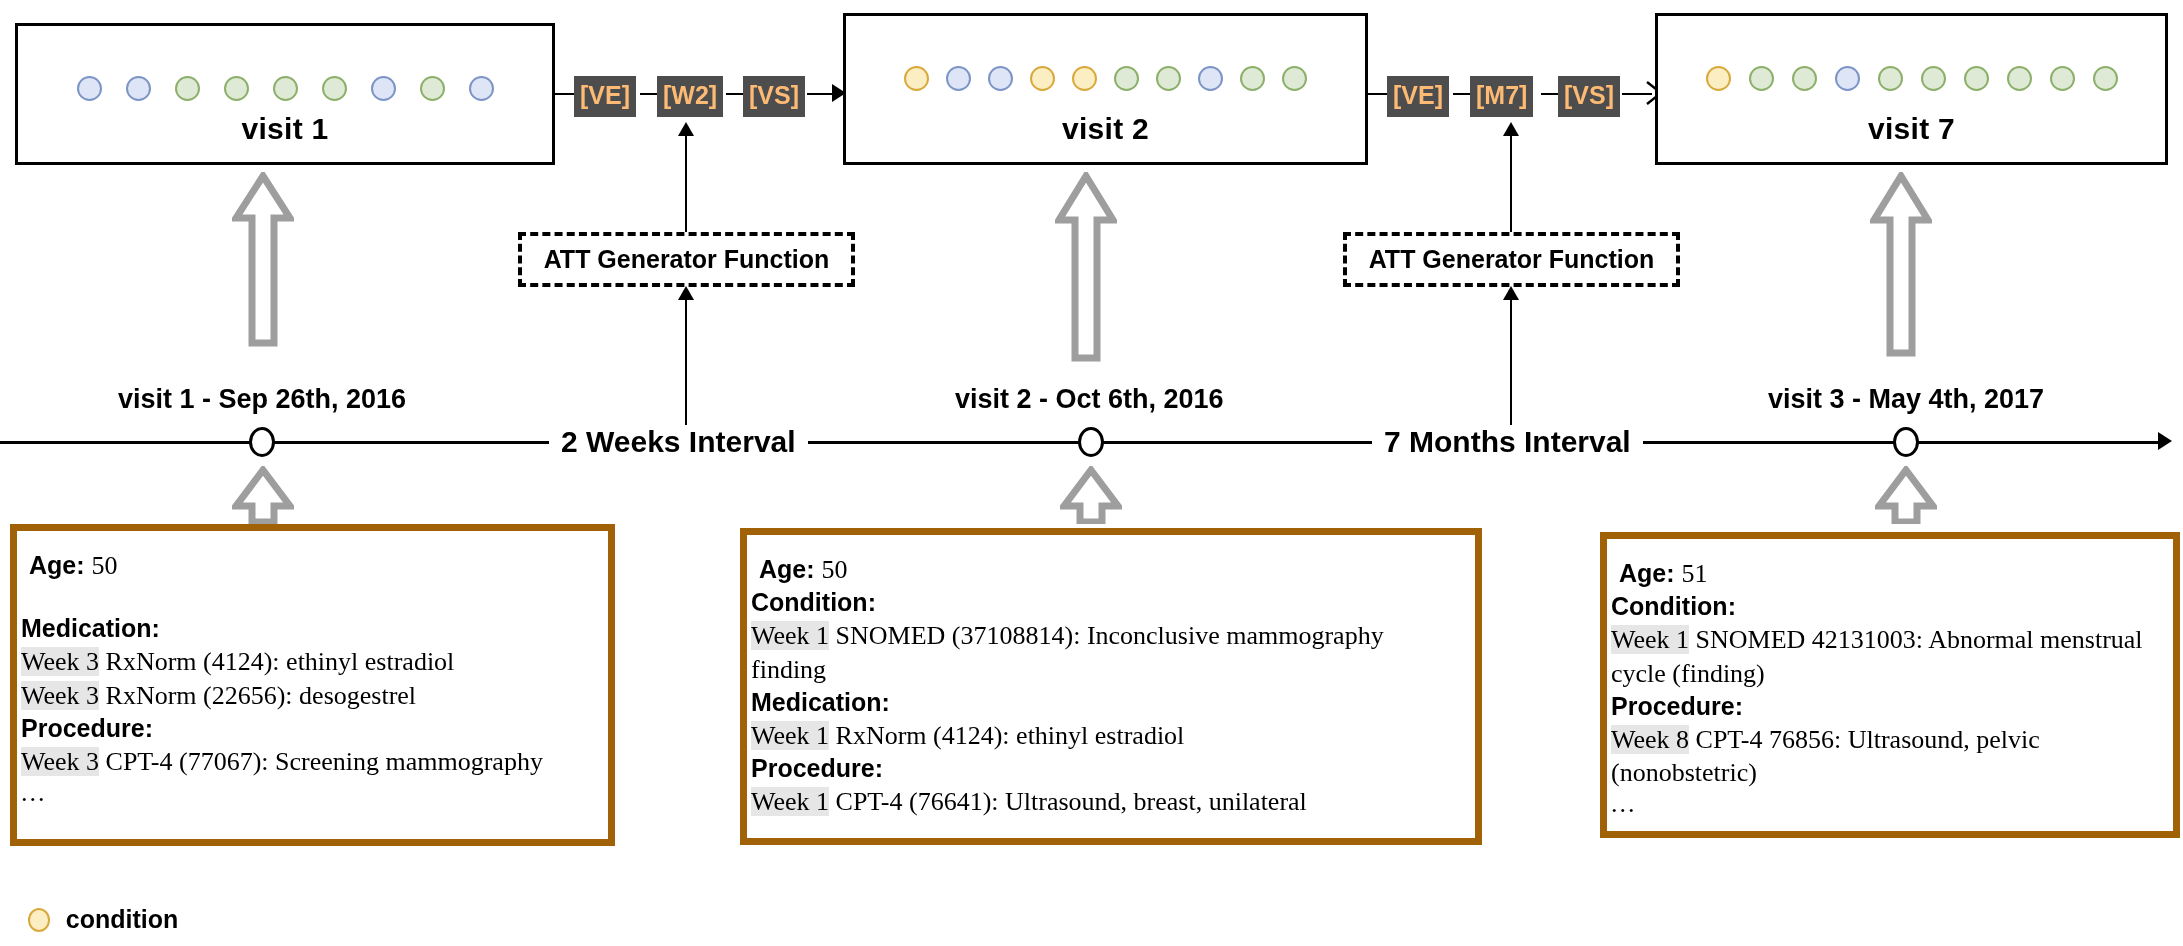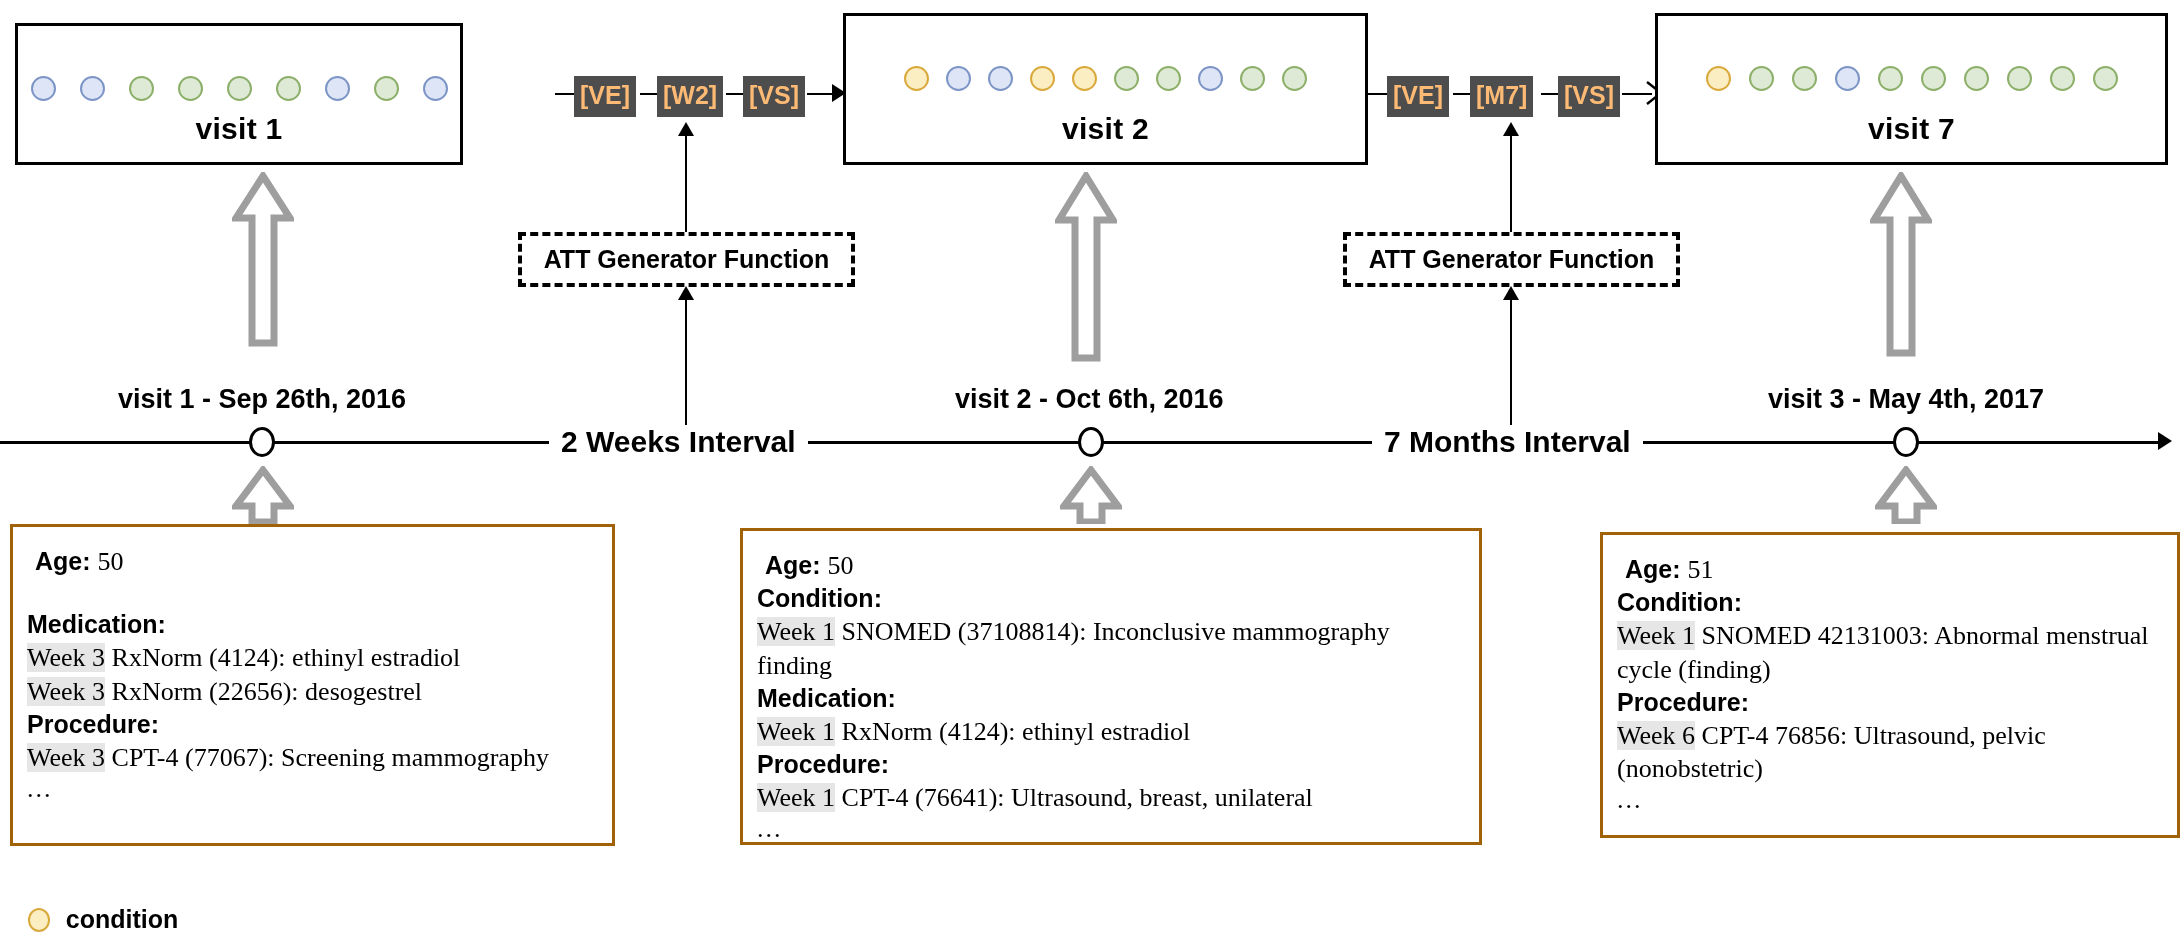--- a/index.html
+++ b/index.html
@@ -137,25 +137,25 @@
     padding: 0 12px;
     white-space: nowrap;
   }
 
   
   .big-arrow { position: absolute; }
 
   
   .detail-box {
     position: absolute;
-    border: 3px solid #a16207;
+    border: 7px solid #a16207;
     background: #ffffff;
     box-sizing: border-box;
     overflow: hidden;
-    padding: 18px 14px 10px 14px;
+    padding: 18px 14px 10px 4px;
   }
   .detail-line {
     font-family: "Liberation Serif", serif;
     font-size: 26px;
     line-height: 1.28;
     color: #000;
   }
   .detail-line.head {
     font-family: "Liberation Sans", sans-serif;
     font-weight: bold;
@@ -207,21 +207,21 @@
   .legend-label {
     font-size: 25px;
     font-weight: bold;
   }
 </style>
 </head>
 <body>
 
 <div id="canvas">
 
-  <div class="visit-box" style="left:15px; top:23px; width:448px; height:142px;">
+  <div class="visit-box" style="left:15px; top:23px; width:540px; height:142px;">
     <div class="dot-row" id="dots-0">
         <div class="dot procedure"></div>
         <div class="dot procedure"></div>
         <div class="dot medication"></div>
         <div class="dot medication"></div>
         <div class="dot medication"></div>
         <div class="dot medication"></div>
         <div class="dot procedure"></div>
         <div class="dot medication"></div>
         <div class="dot procedure"></div>
@@ -351,21 +351,21 @@
       <div class="detail-line head">Procedure:</div>
       <div class="detail-line"><span class="wk">Week 1</span><span> CPT-4 (76641): Ultrasound, breast, unilateral</span></div>
       <div class="ellipsis">...</div>
     </div>
 
   <div class="detail-box" style="left:1600px; top:532px; width:580px; height:306px;" id="detail-2">
       <div class="detail-line age"><span>Age: </span><span class="val">51</span></div>
       <div class="detail-line head">Condition:</div>
       <div class="detail-line"><span class="wk">Week 1</span><span> SNOMED 42131003: Abnormal menstrual cycle (finding)</span></div>
       <div class="detail-line head">Procedure:</div>
-      <div class="detail-line"><span class="wk">Week 6</span><span> CPT-4 76856: Ultrasound, pelvic (nonobstetric)</span></div>
+      <div class="detail-line"><span class="wk">Week 8</span><span> CPT-4 76856: Ultrasound, pelvic (nonobstetric)</span></div>
       <div class="ellipsis">...</div>
     </div>
 
   <div class="legend" style="left:18px; top:905px;" id="legend-row">
       <div class="legend-item">
         <div class="legend-dot condition" style="background: rgb(251, 238, 194); border-color: rgb(217, 169, 60);"></div>
         <span class="legend-label">condition</span>
       </div>
       <div class="legend-item">
         <div class="legend-dot medication" style="background: rgb(223, 234, 214); border-color: rgb(140, 176, 106);"></div>

